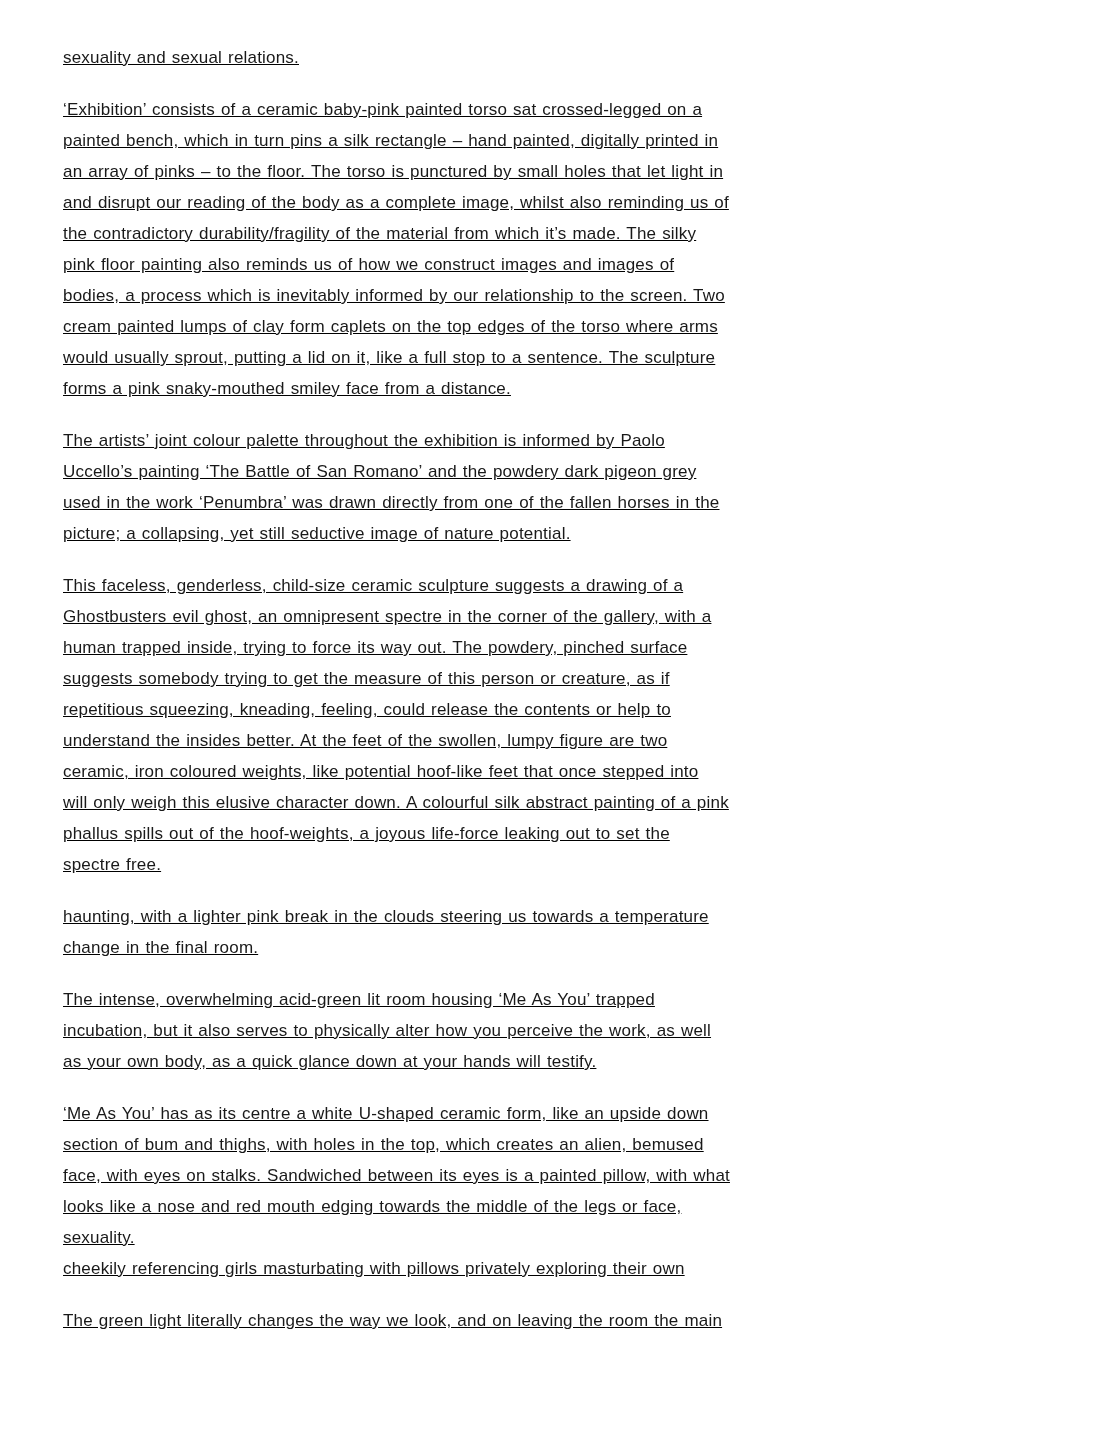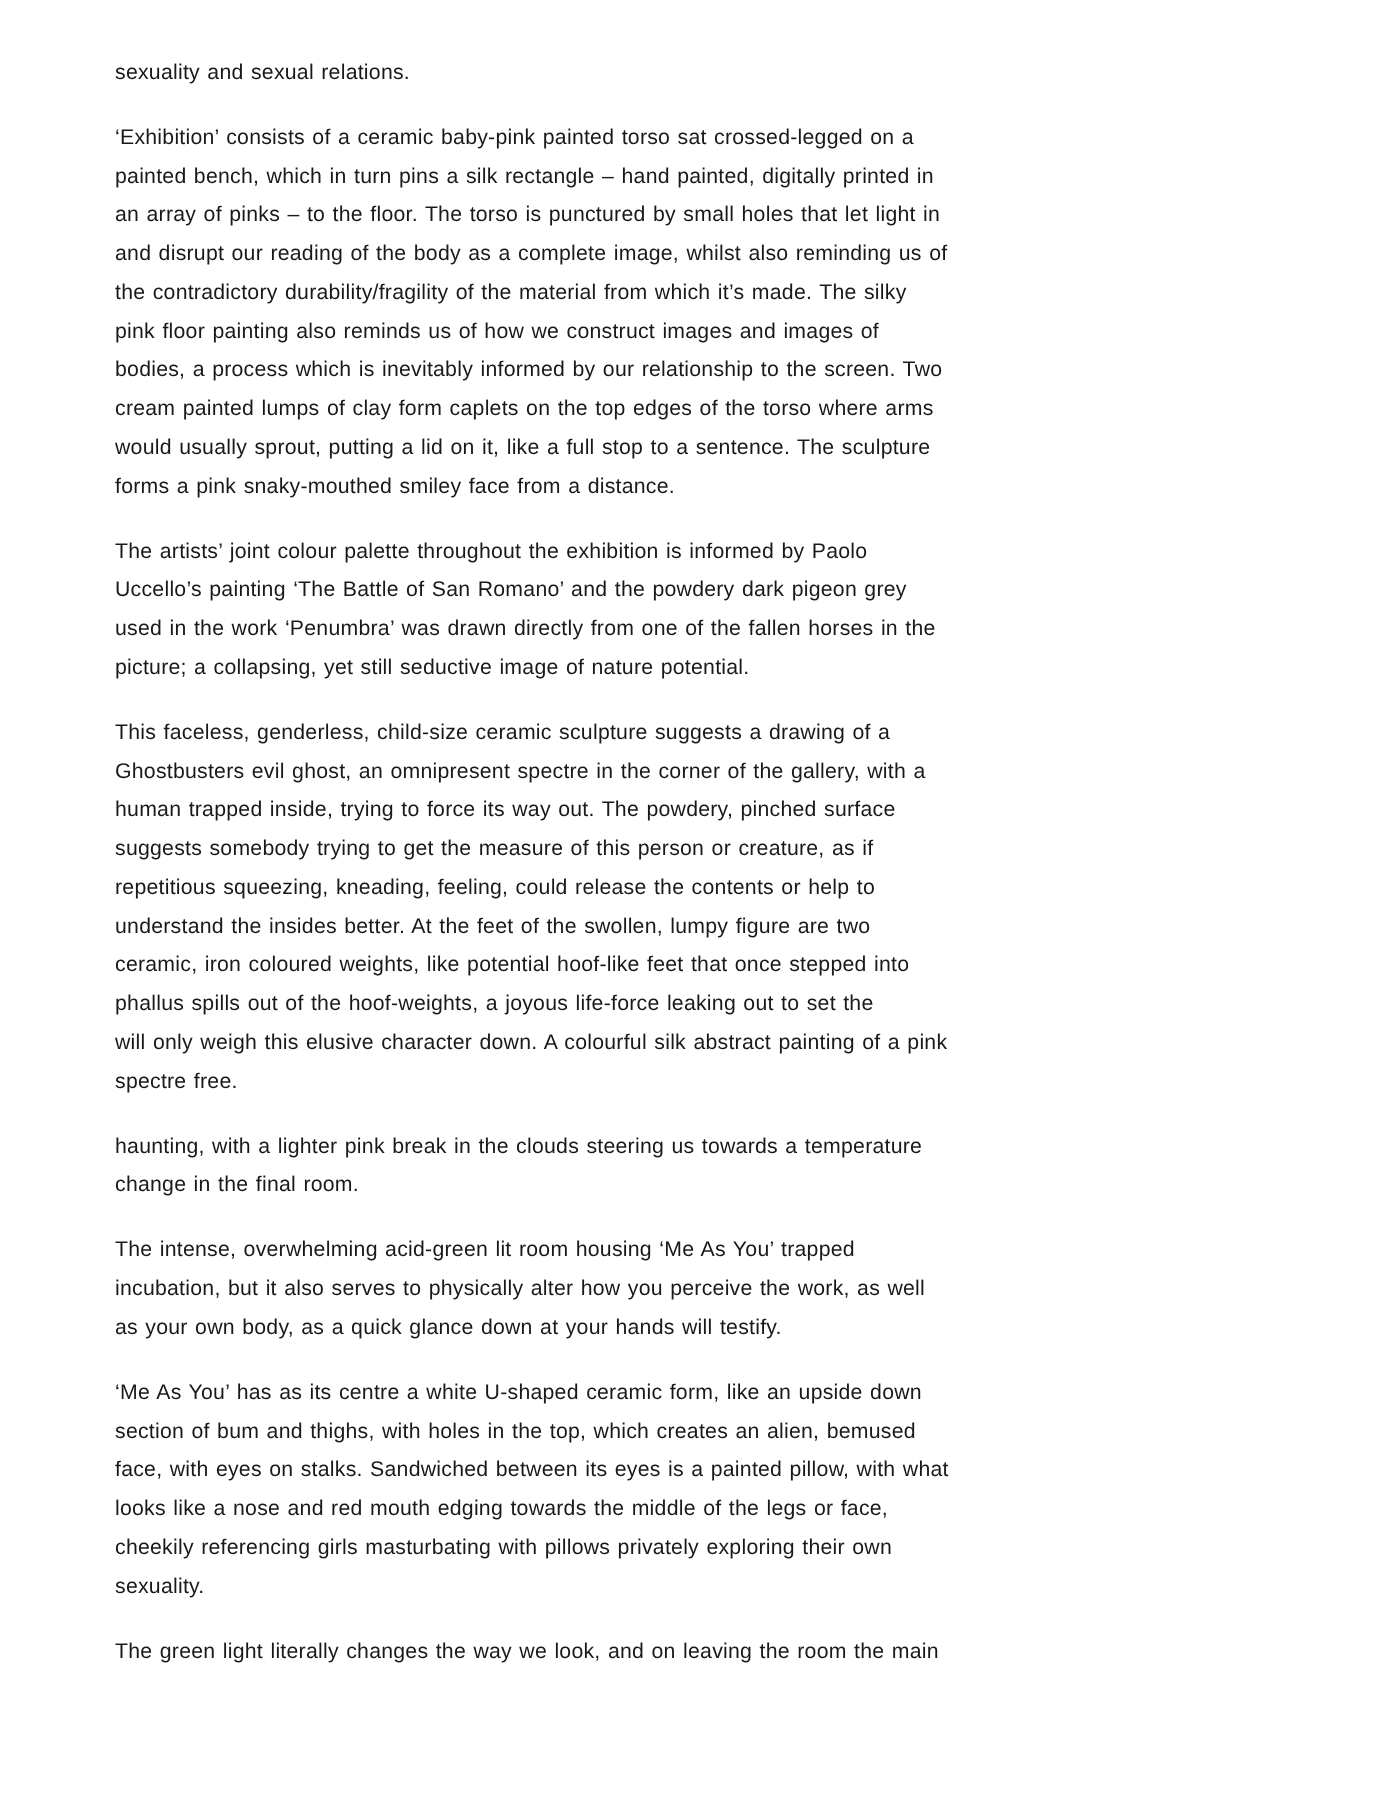--- a/index.html
+++ b/index.html
@@ -10,22 +10,23 @@
   body {
     width: 1113px;
     height: 1440px;
     overflow: hidden;
     font-family: "Liberation Sans", sans-serif;
   }
   .page {
     box-sizing: border-box;
     width: 1113px;
     height: 1224px;
-    padding: 42px 70px 0 92px;
+    padding: 42px 70px 0 63px;
     background: var(--page-bg, #ffffff);
+    text-decoration: underline;
   }
   .paragraph {
     margin: 0 0 21px 0;
   }
   .line {
     font-size: 17px;
     line-height: 31px;
     letter-spacing: 0.2px;
     word-spacing: 1px;
     white-space: pre;
@@ -59,38 +60,38 @@
         <div class="line">picture; a collapsing, yet still seductive image of nature potential.</div>
       </div>
       <div class="paragraph">
         <div class="line">This faceless, genderless, child-size ceramic sculpture suggests a drawing of a</div>
         <div class="line">Ghostbusters evil ghost, an omnipresent spectre in the corner of the gallery, with a</div>
         <div class="line">human trapped inside, trying to force its way out. The powdery, pinched surface</div>
         <div class="line">suggests somebody trying to get the measure of this person or creature, as if</div>
         <div class="line">repetitious squeezing, kneading, feeling, could release the contents or help to</div>
         <div class="line">understand the insides better. At the feet of the swollen, lumpy figure are two</div>
         <div class="line">ceramic, iron coloured weights, like potential hoof-like feet that once stepped into</div>
+        <div class="line">will only weigh this elusive character down. A colourful silk abstract painting of a pink</div>
         <div class="line">phallus spills out of the hoof-weights, a joyous life-force leaking out to set the</div>
-        <div class="line">will only weigh this elusive character down. A colourful silk abstract painting of a pink</div>
         <div class="line">spectre free.</div>
       </div>
       <div class="paragraph">
         <div class="line">haunting, with a lighter pink break in the clouds steering us towards a temperature</div>
         <div class="line">change in the final room.</div>
       </div>
       <div class="paragraph">
         <div class="line">The intense, overwhelming acid-green lit room housing ‘Me As You’ trapped</div>
         <div class="line">incubation, but it also serves to physically alter how you perceive the work, as well</div>
         <div class="line">as your own body, as a quick glance down at your hands will testify.</div>
       </div>
       <div class="paragraph">
         <div class="line">‘Me As You’ has as its centre a white U-shaped ceramic form, like an upside down</div>
         <div class="line">section of bum and thighs, with holes in the top, which creates an alien, bemused</div>
         <div class="line">face, with eyes on stalks. Sandwiched between its eyes is a painted pillow, with what</div>
         <div class="line">looks like a nose and red mouth edging towards the middle of the legs or face,</div>
+        <div class="line">sexuality.</div>
         <div class="line">cheekily referencing girls masturbating with pillows privately exploring their own</div>
-        <div class="line">sexuality.</div>
       </div>
       <div class="paragraph">
         <div class="line">The green light literally changes the way we look, and on leaving the room the main</div>
       </div>
     </div>
 </main>
 
 </body></html>

